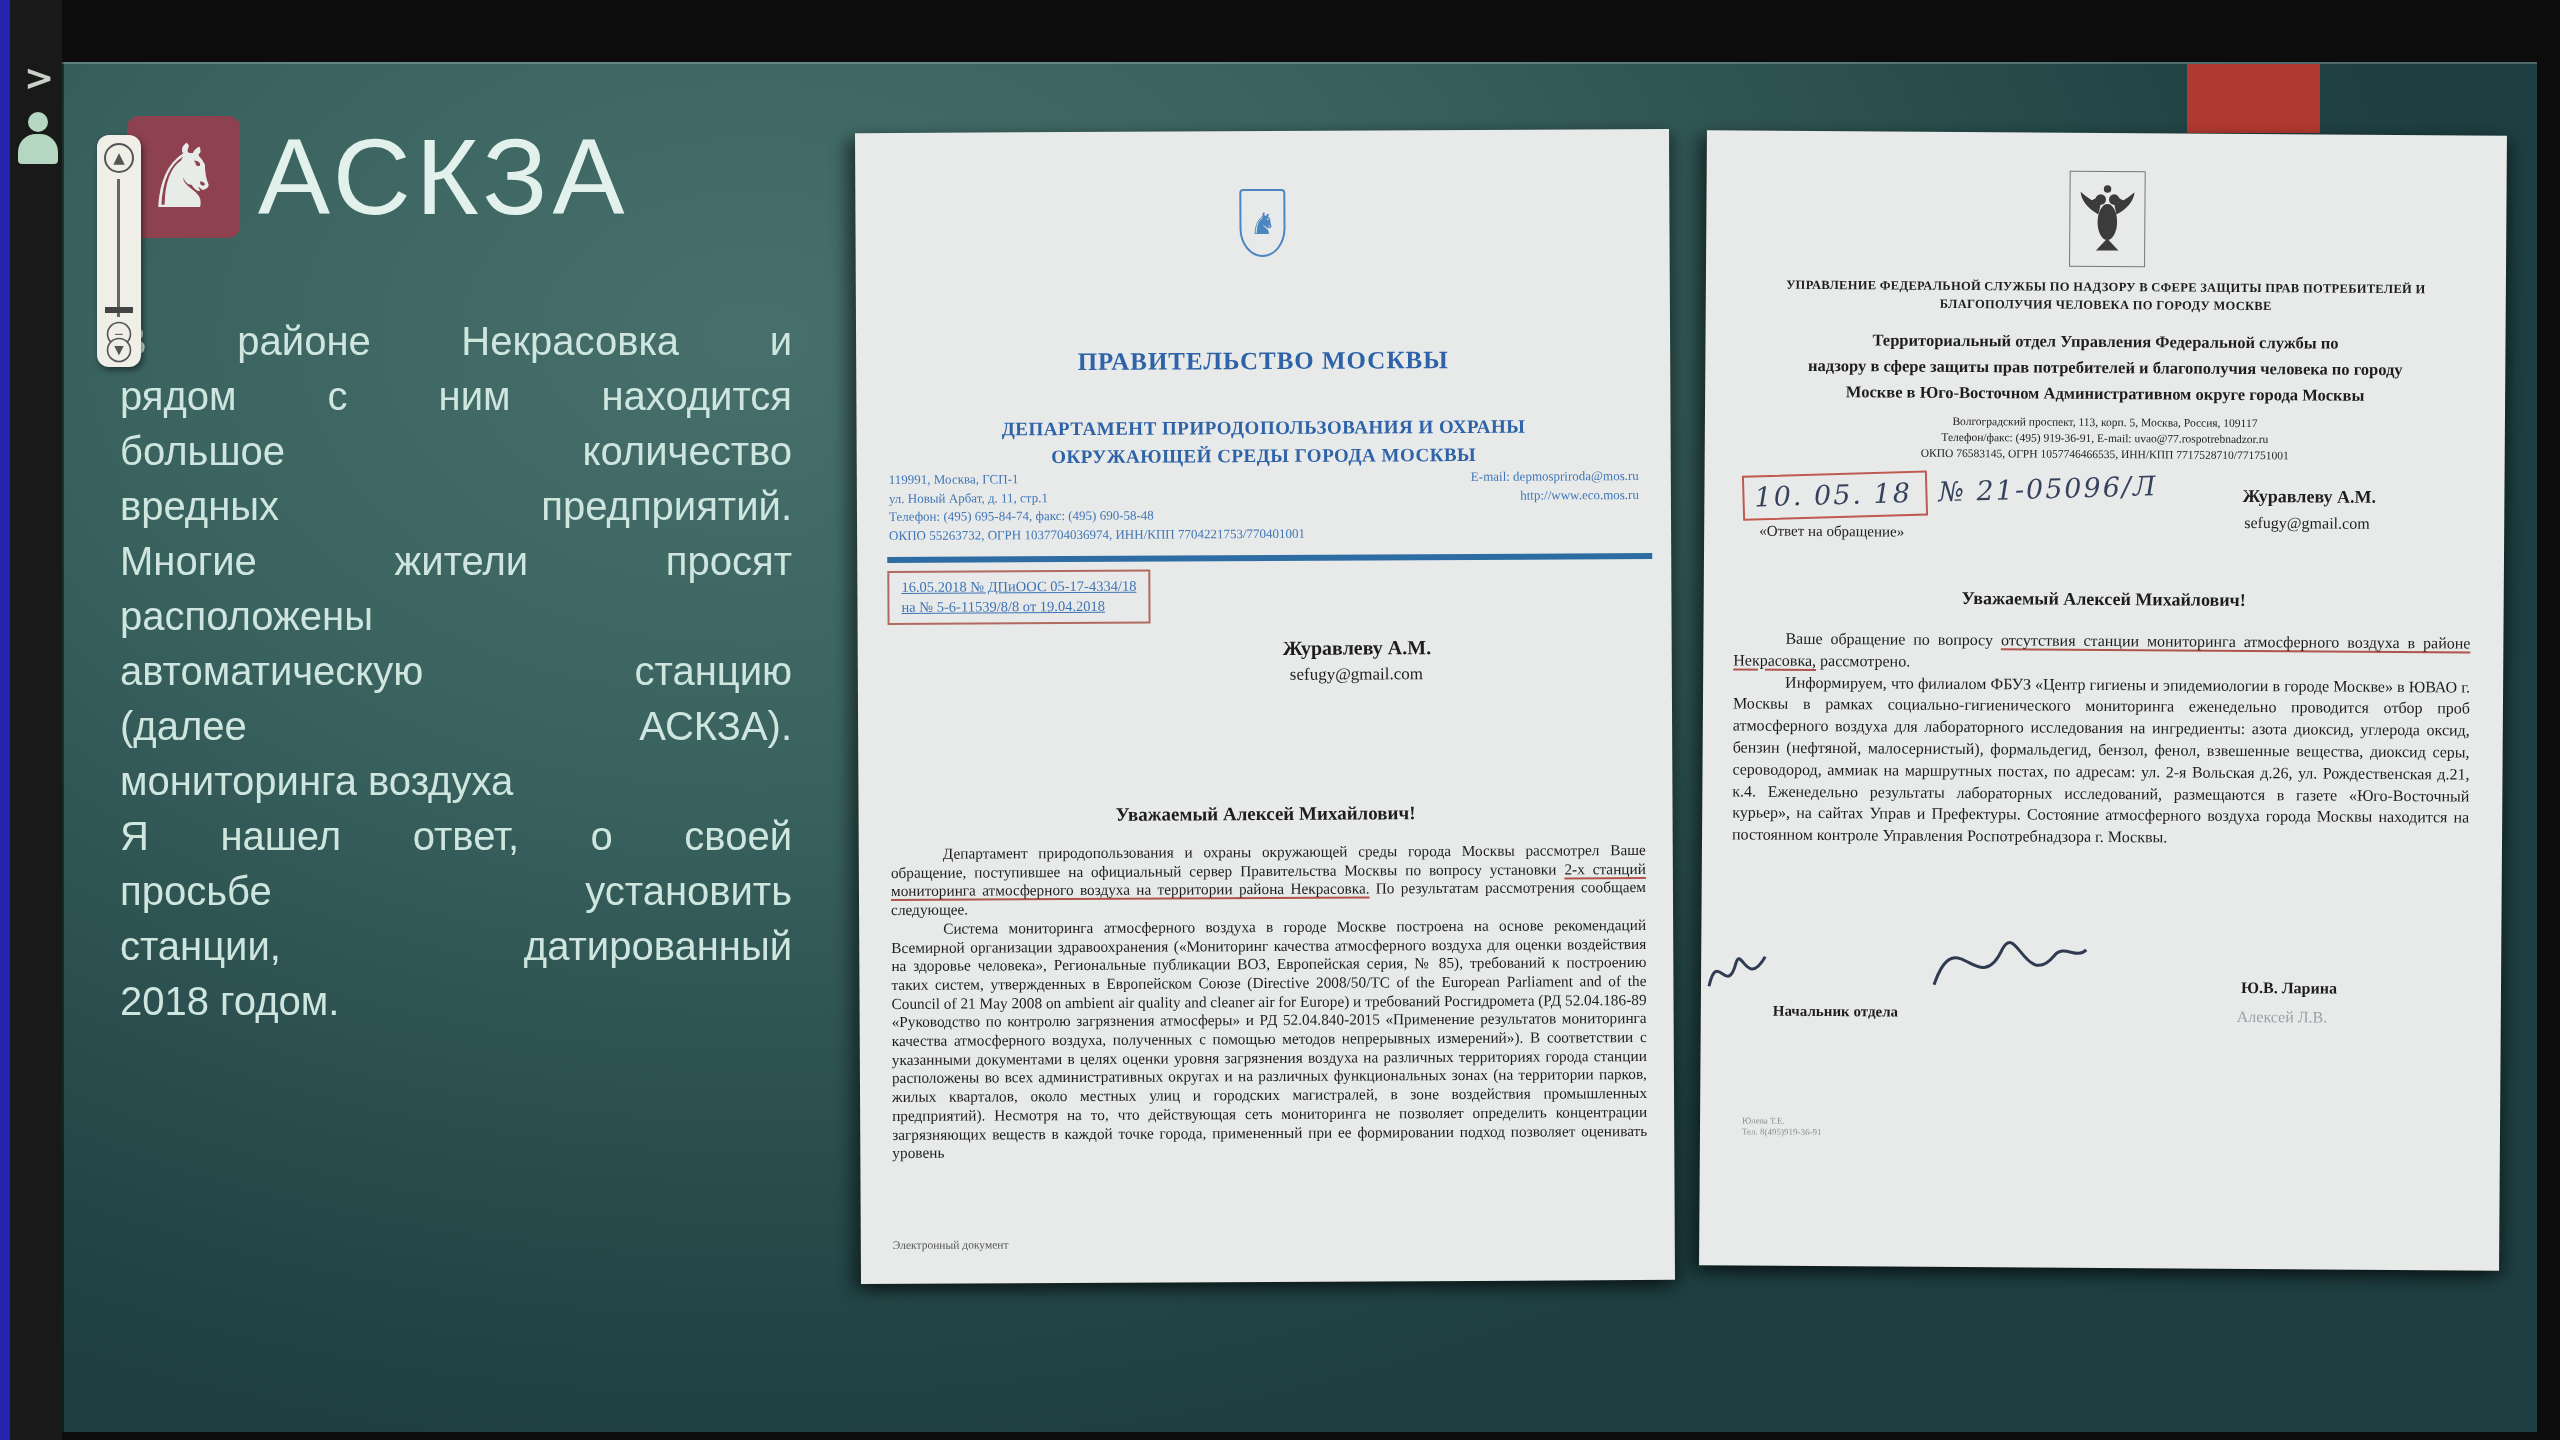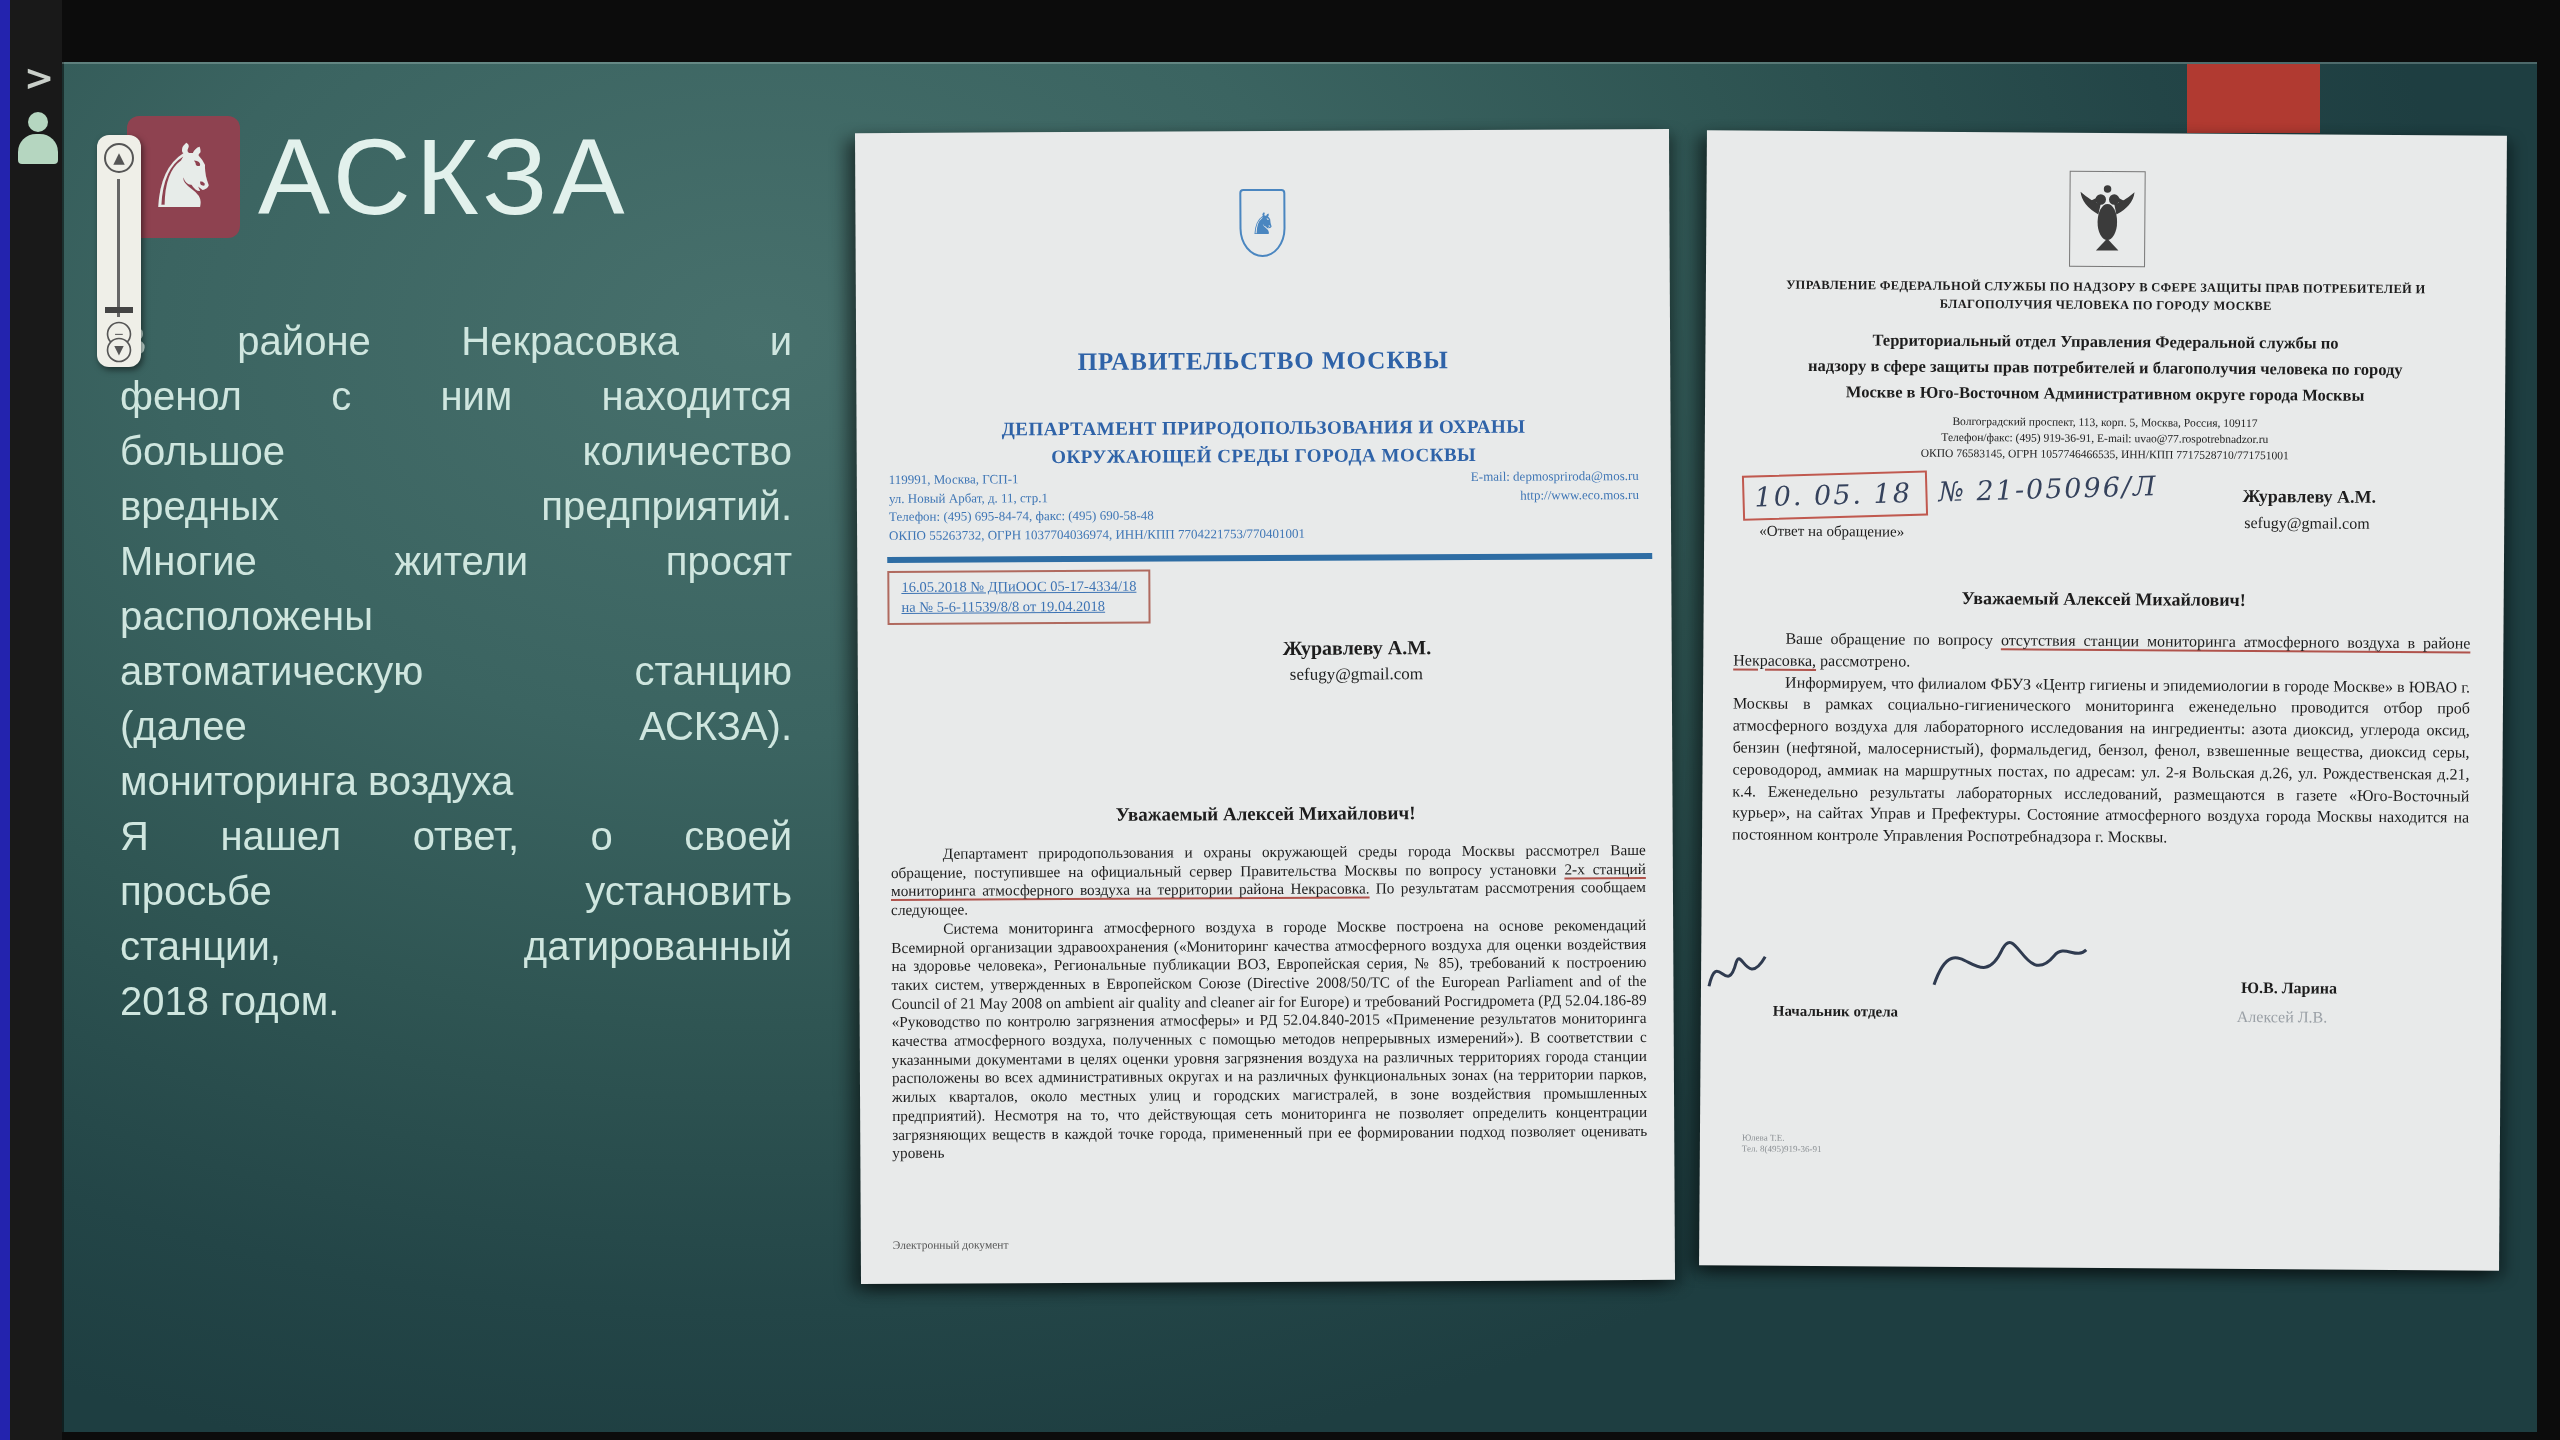--- a/index.html
+++ b/index.html
@@ -84,21 +84,21 @@
   .rp-title{font-size:16.5px;font-weight:bold;line-height:25px;}
   .rp-addr{font-size:11.5px;line-height:15.5px;color:#222;}
   .handrow{top:338px;left:38px;font-family:"DejaVu Serif",serif;font-style:italic;font-size:27px;
            color:#35425c;transform:rotate(-2deg);letter-spacing:2px;white-space:nowrap;}
   .handbox{border:2px solid #c0594f;padding:4px 14px 6px 10px;display:inline-block;}
   .refq{top:392px;left:55px;font-size:15px;}
   .doc-right .bodytext{top:497px;left:30px;width:737px;font-size:16px;line-height:21.8px;}
   .sig-label{top:872px;left:72px;font-size:15px;font-weight:bold;}
   .sig-name{top:845px;left:540px;font-size:16px;font-weight:bold;}
   .sig-name2{top:874px;left:536px;font-size:16px;color:#9aa0a6;}
-  .exec{top:985px;left:42px;font-size:9px;line-height:11px;color:#8b9094;margin-top:17px;}
+  .exec{top:985px;left:42px;font-size:9px;line-height:11px;color:#8b9094;}
   .sigsvg{position:absolute;}
 </style>
 </head>
 <body>
 
 <div id="screen">
   <div class="blue-strip"></div>
   <div class="corner-red"></div>
   <div class="rail"></div>
   <div class="chevron">&gt;</div>
@@ -110,21 +110,21 @@
   <div class="slide">
     <div class="red-marker"></div>
 
     <div class="slide-logo">
       <span class="knight">♞</span>
     </div>
     <div class="slide-title">АСКЗА</div>
 
     <div class="slide-body">
         <div>В районе Некрасовка и</div>
-        <div>фенол с ним находится</div>
+        <div>рядом с ним находится</div>
         <div>большое количество</div>
         <div>вредных предприятий.</div>
         <div>Многие жители просят</div>
         <div>расположены</div>
         <div>автоматическую станцию</div>
         <div>(далее АСКЗА).</div>
         <div>мониторинга воздуха</div>
         <div>Я нашел ответ, о своей</div>
         <div>просьбе установить</div>
         <div>станции, датированный</div>

